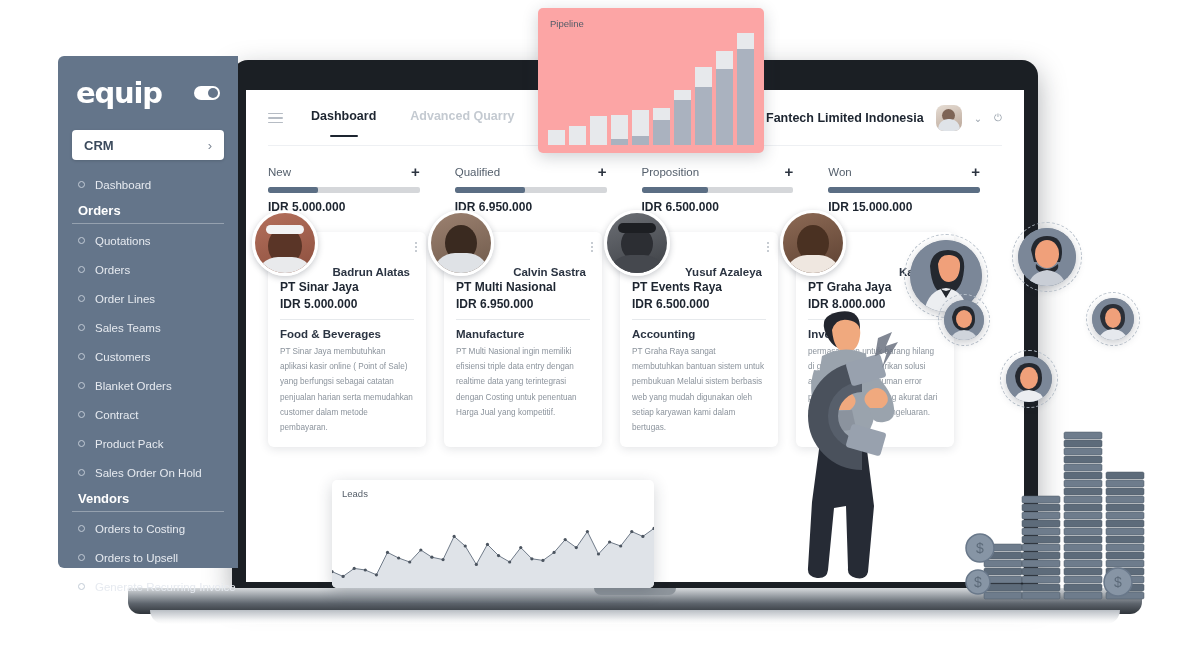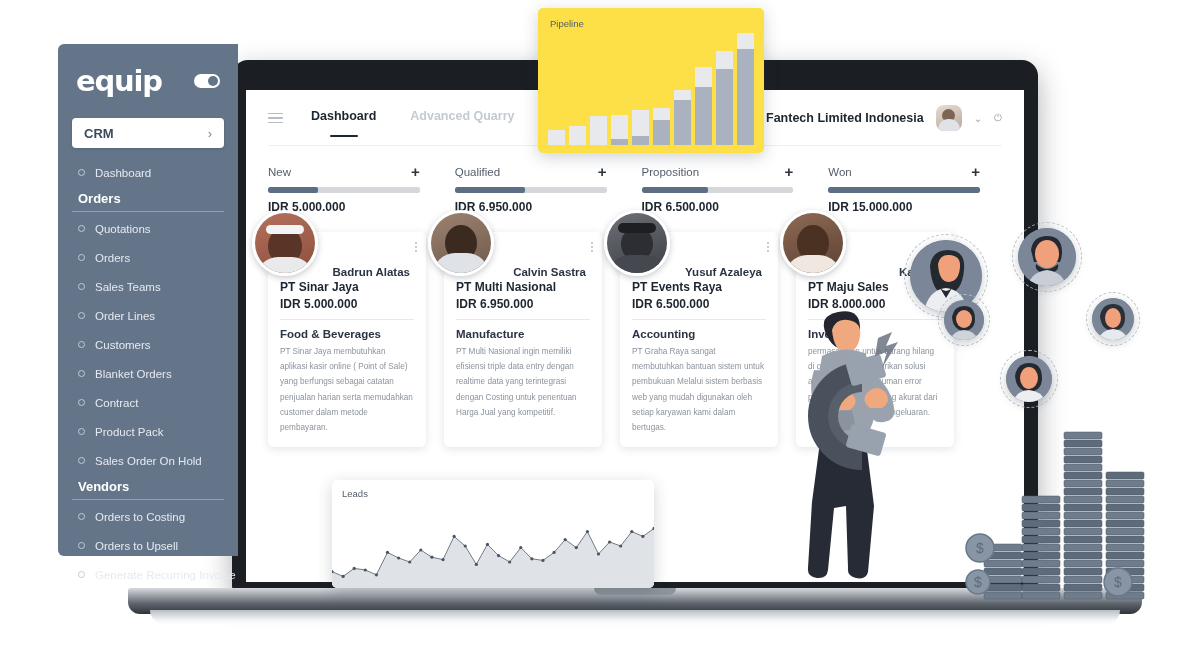--- a/index.html
+++ b/index.html
@@ -39,21 +39,21 @@
   .laptop-foot {
     position: absolute; left: 150px; top: 610px;
     width: 970px; height: 14px;
     background: linear-gradient(180deg,#b9bec4 0%,#f2f3f4 70%,#ffffff 100%);
     border-radius: 0 0 20px 20px;
     filter: blur(.4px);
   }
 
   
   .sidebar {
-    position: absolute; left: 58px; top: 44px;
+    position: absolute; left: 58px; top: 56px;
     width: 180px; height: 512px;
     background: #64758a;
     border-radius: 6px 0 0 6px;
     padding: 0 14px;
     color: #fff;
   }
   .sb-head { display:flex; align-items:center; justify-content:space-between; height: 74px; padding: 0 4px; }
   .logo-text {
     font-size: 29px; font-weight: 700; letter-spacing: -1.2px; color:#fff;
     font-family: "DejaVu Sans", sans-serif;
@@ -137,21 +137,21 @@
   .pa .body { position:absolute; left:50%; transform:translateX(-50%); bottom:-6px; border-radius: 22px 22px 0 0; }
   .card-co { font-size: 12px; font-weight:700; color:#1d2530; margin-top: 2px; }
   .card-amt { font-size: 12px; font-weight:700; color:#1d2530; margin-top: 3px; padding-bottom: 8px;
               border-bottom: 1px solid #e6e9ec; }
   .card-cat { font-size: 11.5px; font-weight:700; color:#2b3442; margin: 8px 0 4px; }
   .card-desc { font-size: 8.2px; line-height: 1.85; color:#8b939c; }
 
   
   .pipeline {
     position:absolute; left: 538px; top: 8px; width: 226px; height: 145px;
-    background:#fde047; border-radius: 5px; box-shadow: 0 4px 16px rgba(35,45,60,.22);
+    background:#fca5a5; border-radius: 5px; box-shadow: 0 4px 16px rgba(35,45,60,.22);
     padding: 10px 12px 8px; z-index: 40;
   }
   .panel-title { font-size: 9.5px; color:#545d68; }
   .pipe-plot { position:absolute; left: 10px; right: 10px; bottom: 8px; height: 112px;
                display:flex; align-items:flex-end; gap: 4px; }
   .pbar { flex:1; display:flex; flex-direction:column; justify-content:flex-end; }
   .pbar .seg-top { background:#e7e9ec; }
   .pbar .seg-bot { background:#aab2bf; }
 
   
@@ -322,21 +322,21 @@
           </div>
         </div>
         <div class="kebab">
             <i></i>
             <i></i>
             <i></i>
           </div>
         <div class="card-top">
             <span class="card-person">Karlina</span>
           </div>
-        <div class="card-co">PT Maju Sales</div>
+        <div class="card-co">PT Graha Jaya</div>
         <div class="card-amt">IDR 8.000.000</div>
         <div class="card-cat">Inventory</div>
         <div class="card-desc">permasalahan untuk barang hilang di gudang dapat diberikan solusi agar terhindar dari human error pencatatan barang yang akurat dari penerimaan sampai pengeluaran.</div>
       </div>
 
     </div>
   </div>
 
   <div class="laptop-base"></div>
   <div class="laptop-foot"></div>
@@ -359,25 +359,25 @@
         <div class="sb-item">
           <span class="dot-o"></span>
           <span class="sb-label">Quotations</span>
         </div>
         <div class="sb-item">
           <span class="dot-o"></span>
           <span class="sb-label">Orders</span>
         </div>
         <div class="sb-item">
           <span class="dot-o"></span>
+          <span class="sb-label">Order Lines</span>
+        </div>
+        <div class="sb-item">
+          <span class="dot-o"></span>
           <span class="sb-label">Sales Teams</span>
-        </div>
-        <div class="sb-item">
-          <span class="dot-o"></span>
-          <span class="sb-label">Order Lines</span>
         </div>
         <div class="sb-item">
           <span class="dot-o"></span>
           <span class="sb-label">Customers</span>
         </div>
         <div class="sb-item">
           <span class="dot-o"></span>
           <span class="sb-label">Blanket Orders</span>
         </div>
         <div class="sb-item">

